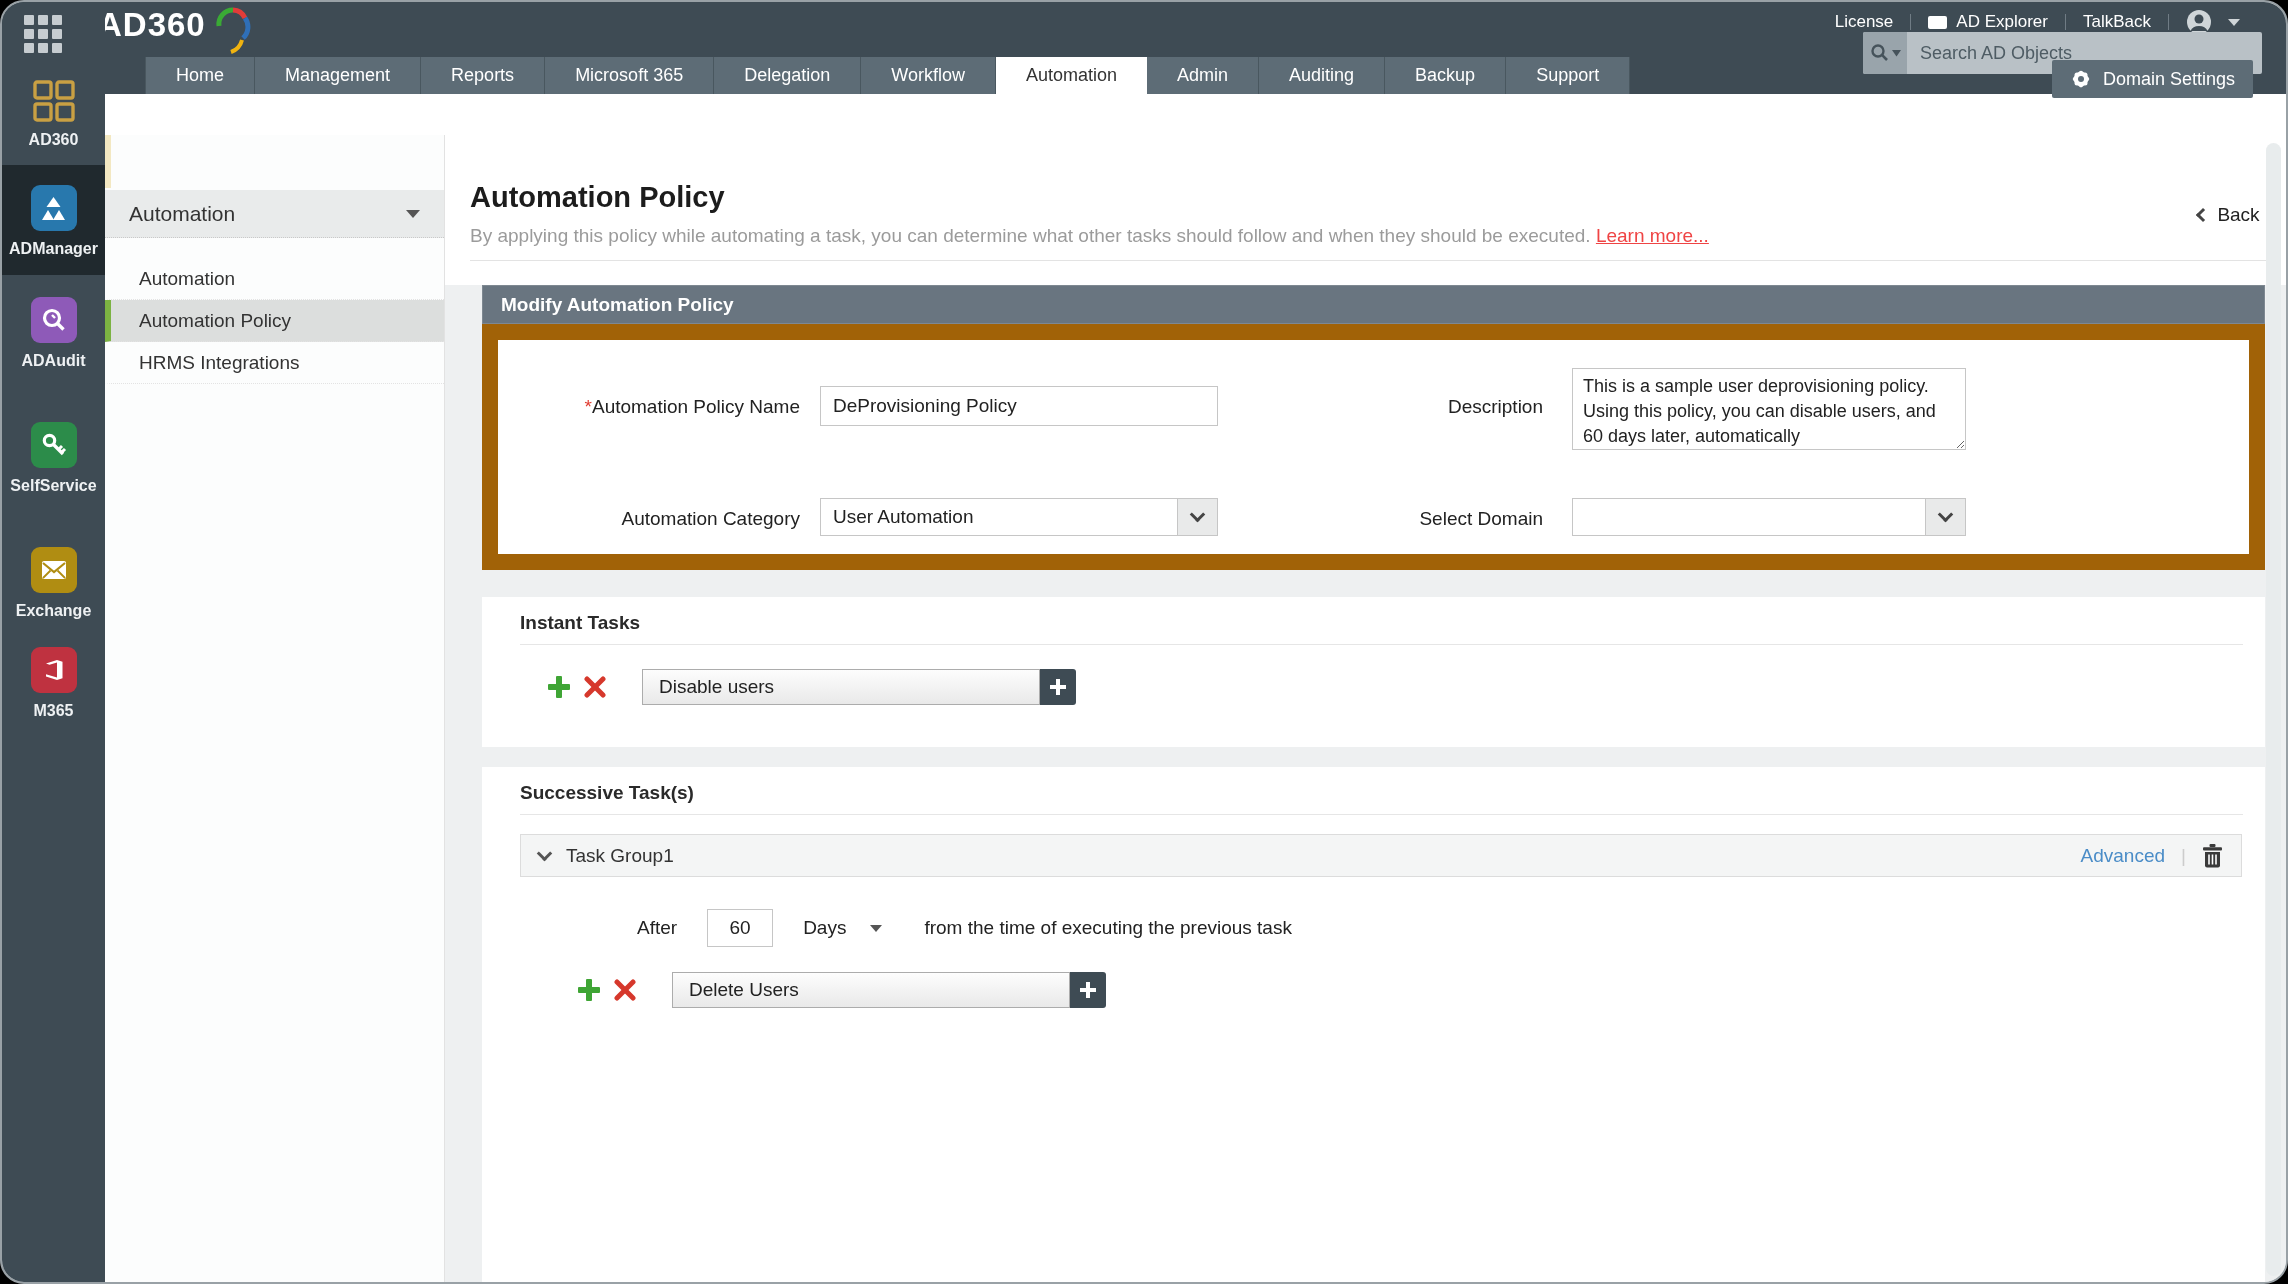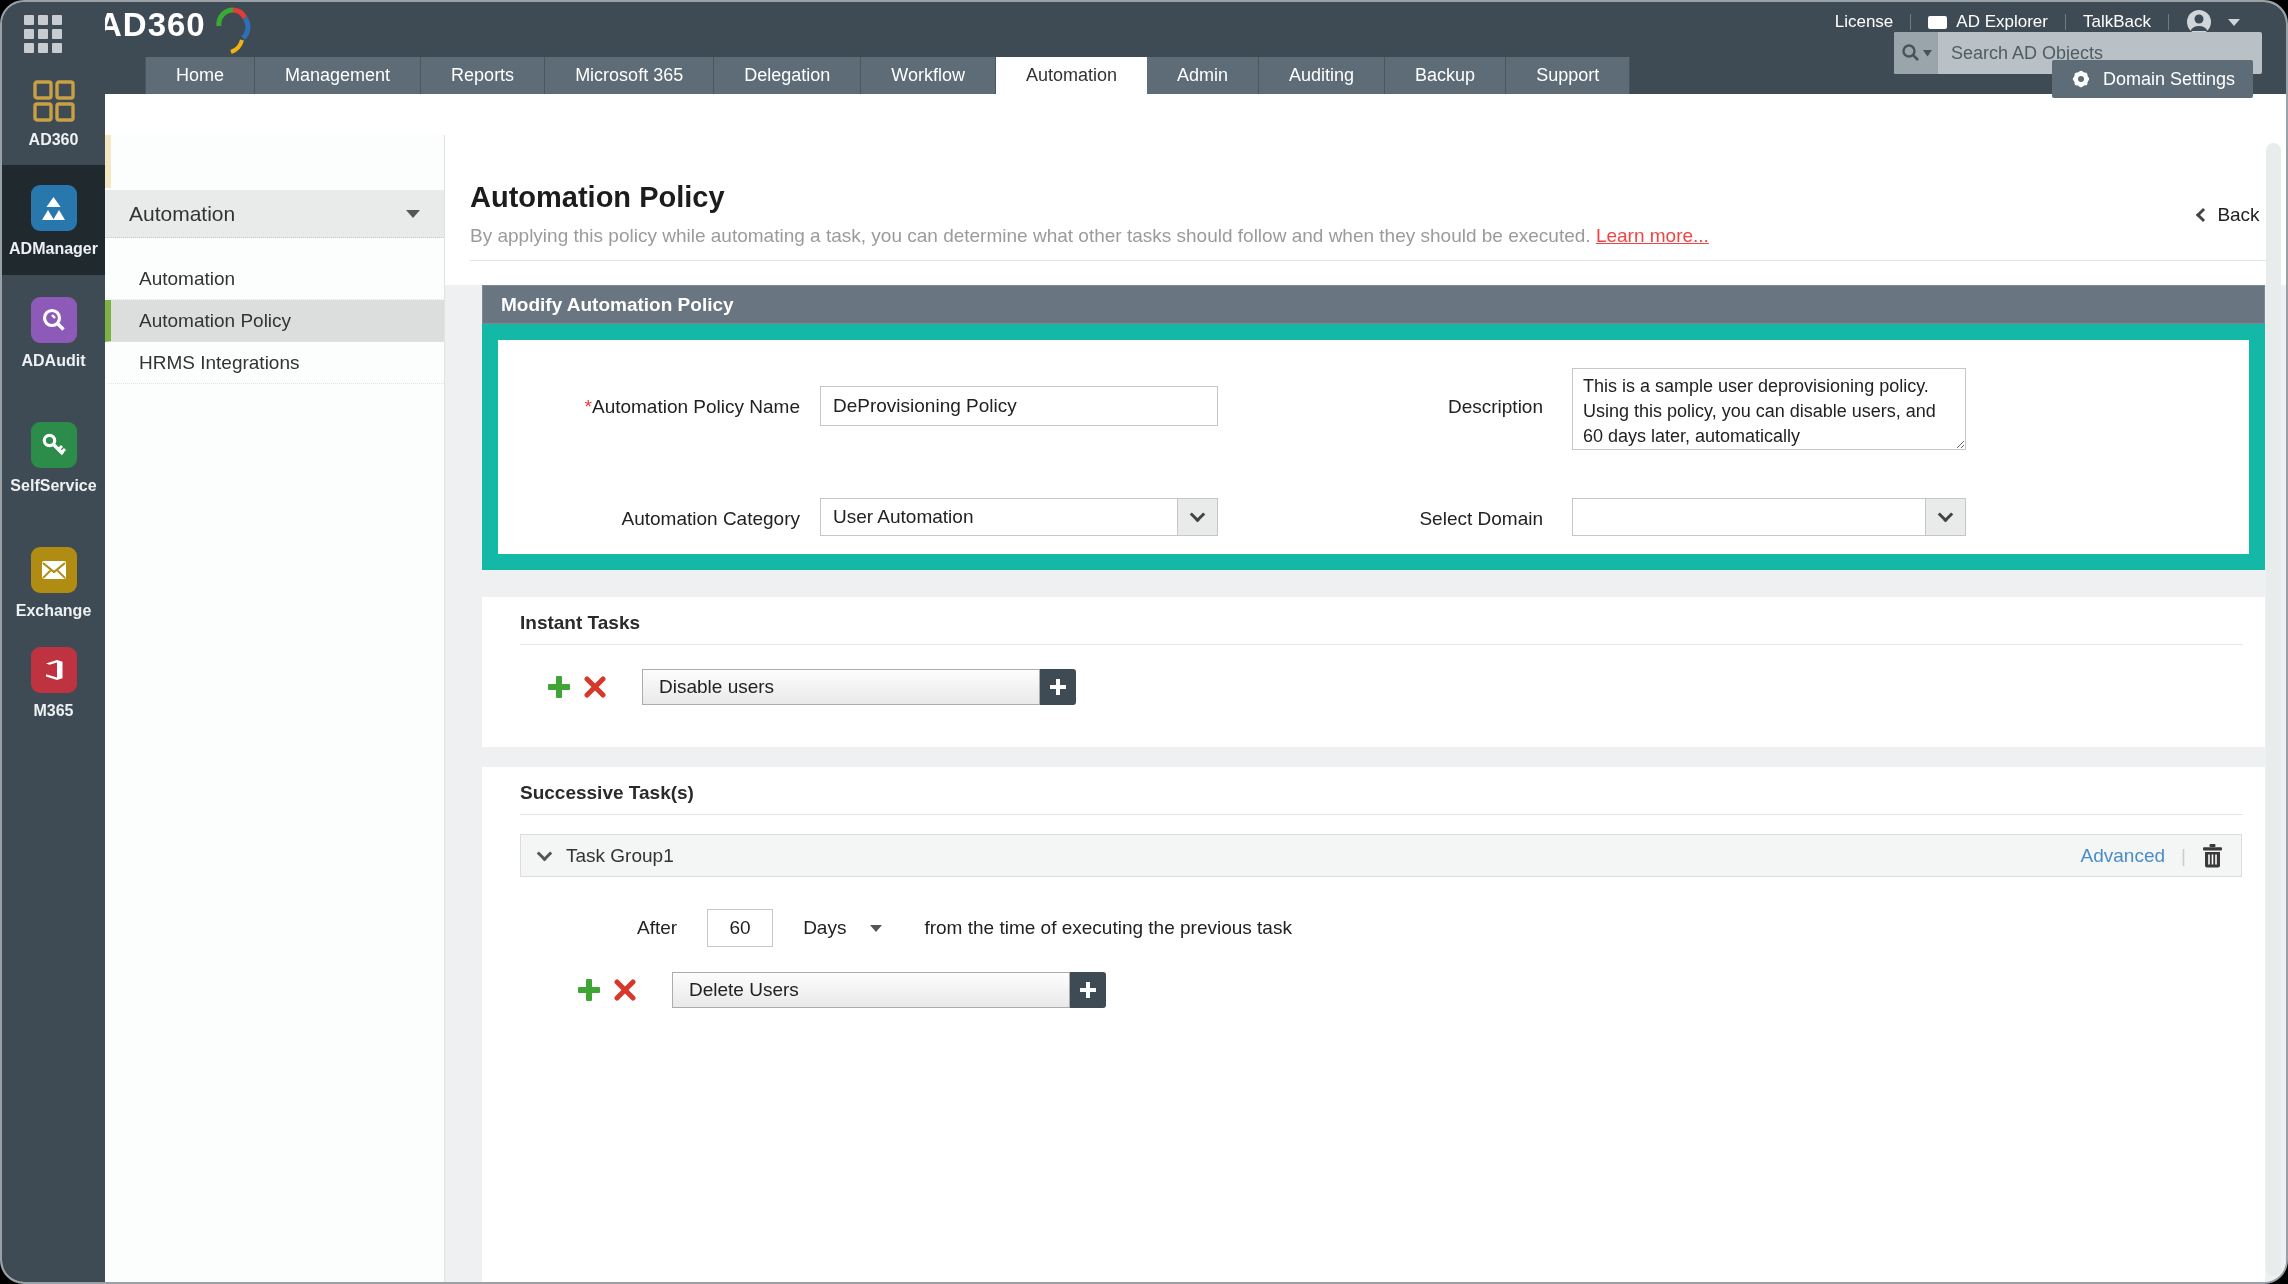--- a/index.html
+++ b/index.html
@@ -16,21 +16,21 @@
   .logo svg { margin-left:3px; margin-top:-2px; }
 
   .top-links { position:absolute; top:8px; right:46px; display:flex; align-items:center;
                color:#fff; font-size:17px; height:24px; }
   .top-links .sep { width:1px; height:16px; background:#707c85; margin:0 17px; }
   .tl-item { display:flex; align-items:center; gap:9px; cursor:pointer; }
   .win-icon { display:inline-block; width:19px; height:13px; background:#fff; border-radius:2px; }
   .caret-sm { width:0; height:0; border-left:6px solid transparent; border-right:6px solid transparent;
               border-top:7px solid #cfd5d8; margin-left:7px; }
 
-  .search-box { position:absolute; top:30px; right:24px; width:368px; height:42px; display:flex;
+  .search-box { position:absolute; top:30px; right:24px; width:399px; height:42px; display:flex;
                 background:#b9c1c6; border-radius:2px; overflow:hidden; }
   .search-seg { width:44px; background:#99a4ab; display:flex; align-items:center; justify-content:center; cursor:pointer; }
   .search-input { flex:1; background:transparent; border:0; outline:none; font-size:18px;
                   color:#37444c; padding:0 13px; font-family:inherit; }
   .search-input::placeholder { color:#4e5c64; }
 
   .tabs { position:absolute; left:143px; top:55px; height:37px; display:flex; z-index:4; }
   .tab { height:37px; line-height:37px; padding:0 30px; background:#5d6c76; color:#fff;
          font-size:18px; border-right:1px solid #49575f; cursor:pointer; white-space:nowrap; }
   .tab:first-child { border-left:1px solid #49575f; }
@@ -77,21 +77,21 @@
               clip-path:polygon(15px 0, 100% 0, 100% 100%, 15px 100%, 0 50%);
               display:flex; align-items:center; justify-content:center; gap:9px; font-size:19px;
               color:#222; padding-left:12px; cursor:pointer; }
   .chev { display:inline-block; border:solid #444; }
   .chev-left { width:10px; height:10px; border-width:3px 0 0 3px; transform:rotate(-45deg); }
   .chev-down { width:11px; height:11px; border-width:0 3px 3px 0; transform:rotate(45deg); margin-top:-5px; }
 
   .panel-modify { position:absolute; left:37px; top:150px; width:1783px; height:285px; }
   .pm-header { height:39px; background:#697580; border:1px solid #7e8891; color:#fff; font-size:19px;
                font-weight:bold; display:flex; align-items:center; padding:0 18px; }
-  .pm-body { height:246px; background:#14b8a6; position:relative; }
+  .pm-body { height:246px; background:#a16207; position:relative; }
   .pm-card { position:absolute; inset:16px; background:#fff; }
 
   .f-label { position:absolute; font-size:19px; color:#222; text-align:right; }
   .req { color:#e03c31; }
   .text-input { position:absolute; border:1px solid #c6c6c6; font-size:19px; color:#222;
                 padding:0 12px; font-family:inherit; outline:none; background:#fff; }
   .desc-area { position:absolute; left:1074px; top:28px; width:394px; height:82px; border:1px solid #c6c6c6;
                font-size:18px; line-height:25px; padding:5px 10px; color:#222; font-family:inherit;
                outline:none; resize:both; overflow:hidden; }
   .select-box { position:absolute; background:#fff; border:1px solid #c6c6c6; display:flex;

